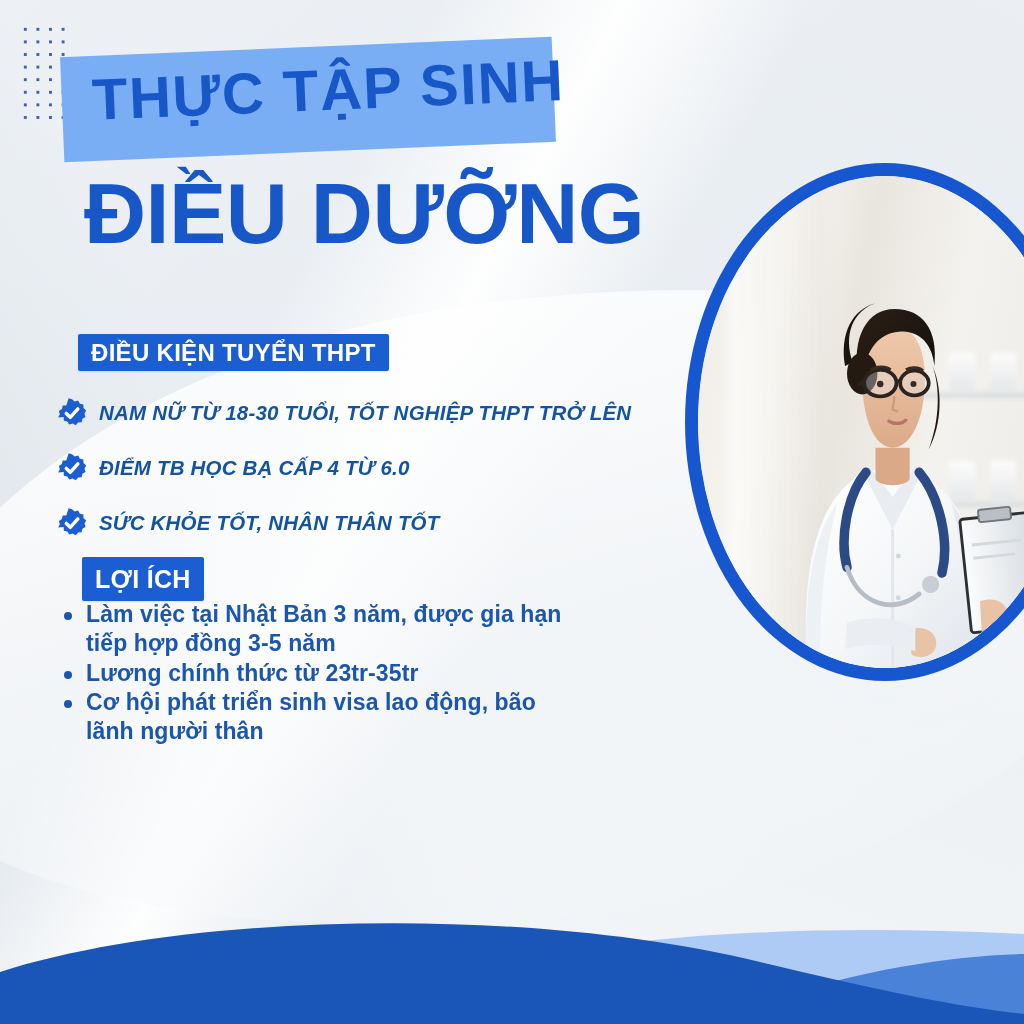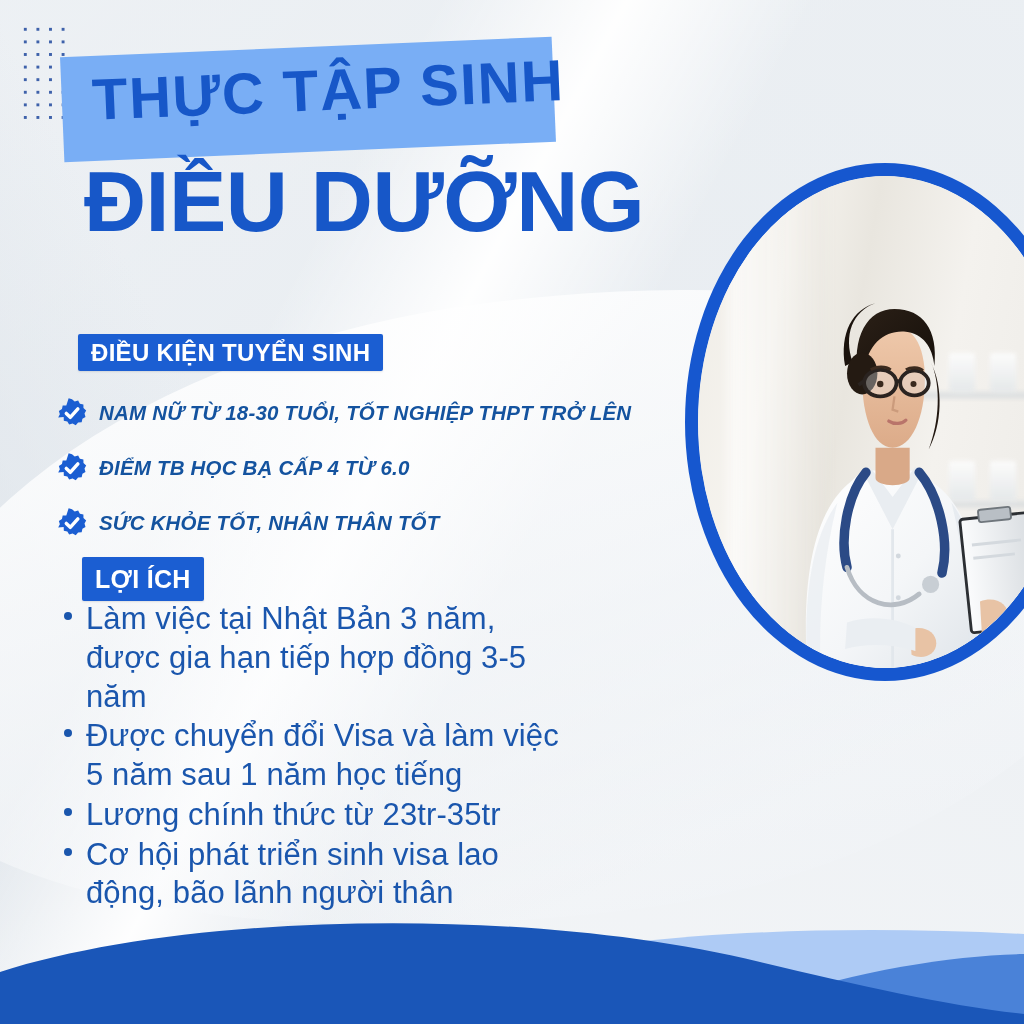--- a/index.html
+++ b/index.html
@@ -59,21 +59,21 @@
     transform:rotate(-2.4deg);
     font-size:58px;
     font-weight:bold;
     letter-spacing:1.5px;
     color:#1757c8;
     white-space:nowrap;
     line-height:1;
   }
   .headline-2{
     position:absolute;
-    left:84px; top:156px;
+    left:84px; top:168px;
     font-size:86px;
     font-weight:bold;
     letter-spacing:-0.5px;
     color:#1757c8;
     white-space:nowrap;
     line-height:1.05;
   }
   
   .section-badge{
     position:absolute;
@@ -113,22 +113,22 @@
     white-space:nowrap;
     font-style:italic;
   }
   
   .benefits{
     position:absolute; left:52px; top:600px; width:520px;
   }
   .benefit-item{
     position:relative;
     padding-left:34px;
-    font-size:31px;
-    font-weight:normal;
+    font-size:23px;
+    font-weight:bold;
     color:#1a56ad;
     line-height:1.25;
     margin-bottom:1px;
     letter-spacing:.1px;
   }
   .benefit-item:before{
     content:"";
     position:absolute;
     left:12px; top:12px;
     width:8px; height:8px;
@@ -192,21 +192,21 @@
 
   <div class="bg-texture"></div>
   <div class="bg-swoosh"></div>
 
   <div class="dot-grid"></div>
 
   <div class="tag-highlight"></div>
   <div class="headline-1">THỰC TẬP SINH</div>
   <div class="headline-2">ĐIỀU DƯỠNG</div>
 
-  <div class="section-badge" id="badge-conditions">ĐIỀU KIỆN TUYỂN SINH</div>
+  <div class="section-badge" id="badge-conditions">ĐIỀU KIỆN TUYỂN THPT</div>
 
   <div class="conditions">
     <div class="cond-row">
       <span class="check-badge">
         <svg viewBox="0 0 40 40" aria-hidden="true">
           <path fill="#1b5ed2" d="M20 1.6l3.6 3.1 4.6-1.3 2.3 4.2 4.7 1 .1 4.8 3.6 3.1-2.2 4.2 1.3 4.6-4.1 2.4-1 4.7-4.8.2-3.1 3.6-4.2-2.2-4.6 1.3-2.4-4.1-4.7-1-.2-4.8L1.6 26l2.2-4.2-1.3-4.6 4.1-2.4 1-4.7 4.8-.2L15.5.3z"></path>
           <path fill="none" stroke="#ffffff" stroke-width="4.6" stroke-linecap="round" stroke-linejoin="round" d="M12.4 20.6l5.3 5.2 10.1-11.2"></path>
         </svg>
       </span>
       <span class="cond-text">NAM NỮ TỪ 18-30 TUỔI, TỐT NGHIỆP THPT TRỞ LÊN</span>
@@ -230,21 +230,20 @@
         </svg>
       </span>
       <span class="cond-text">SỨC KHỎE TỐT, NHÂN THÂN TỐT</span>
     </div>
   </div>
 
   <div class="section-badge" id="badge-benefits">LỢI ÍCH</div>
 
   <div class="benefits">
     <div class="benefit-item">Làm việc tại Nhật Bản 3 năm, được gia hạn tiếp hợp đồng 3-5 năm</div>
-    <div class="benefit-item">Được chuyển đổi Visa và làm việc 5 năm sau 1 năm học tiếng</div>
     <div class="benefit-item">Lương chính thức từ 23tr-35tr</div>
     <div class="benefit-item">Cơ hội phát triển sinh visa lao động, bão lãnh người thân</div>
   </div>
 
   <div class="photo-frame">
     <div class="photo-inner">
       <div class="clinic-bg"></div>
       <div class="shelf a"></div>
       <div class="shelf b"></div>
       <div class="jar" style="right:26%;top:36%;width:7%;height:8%;"></div>

